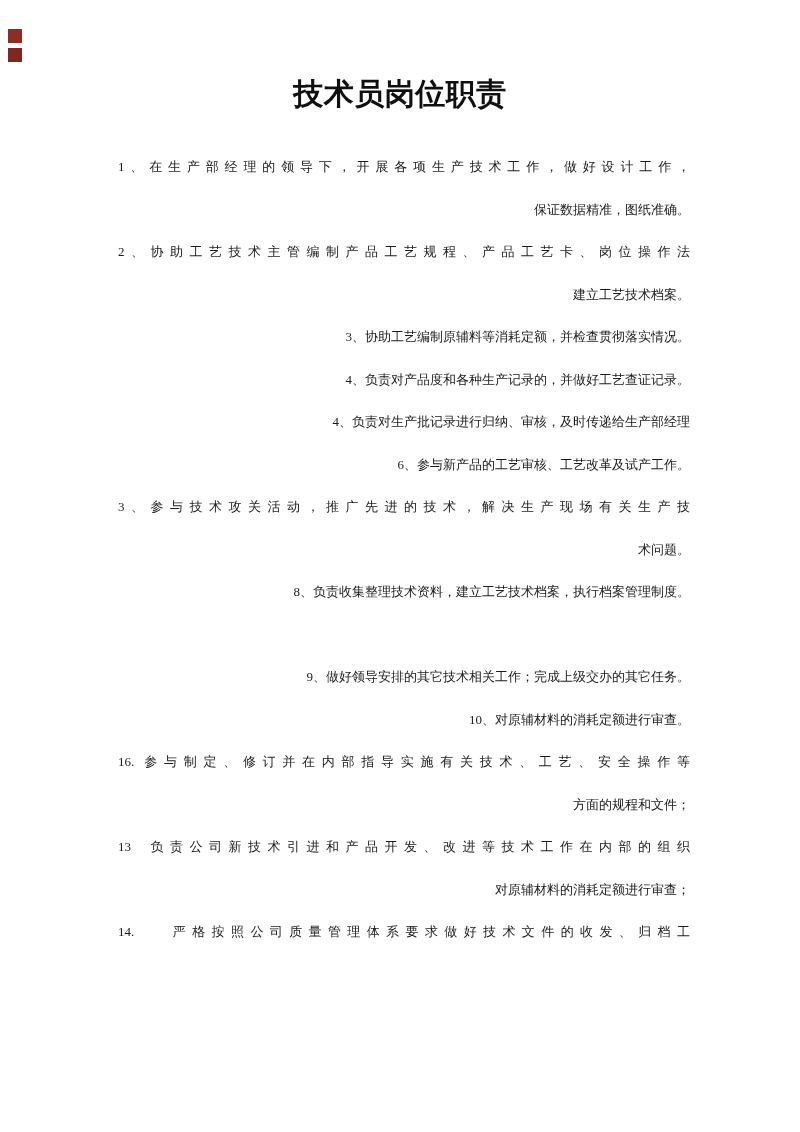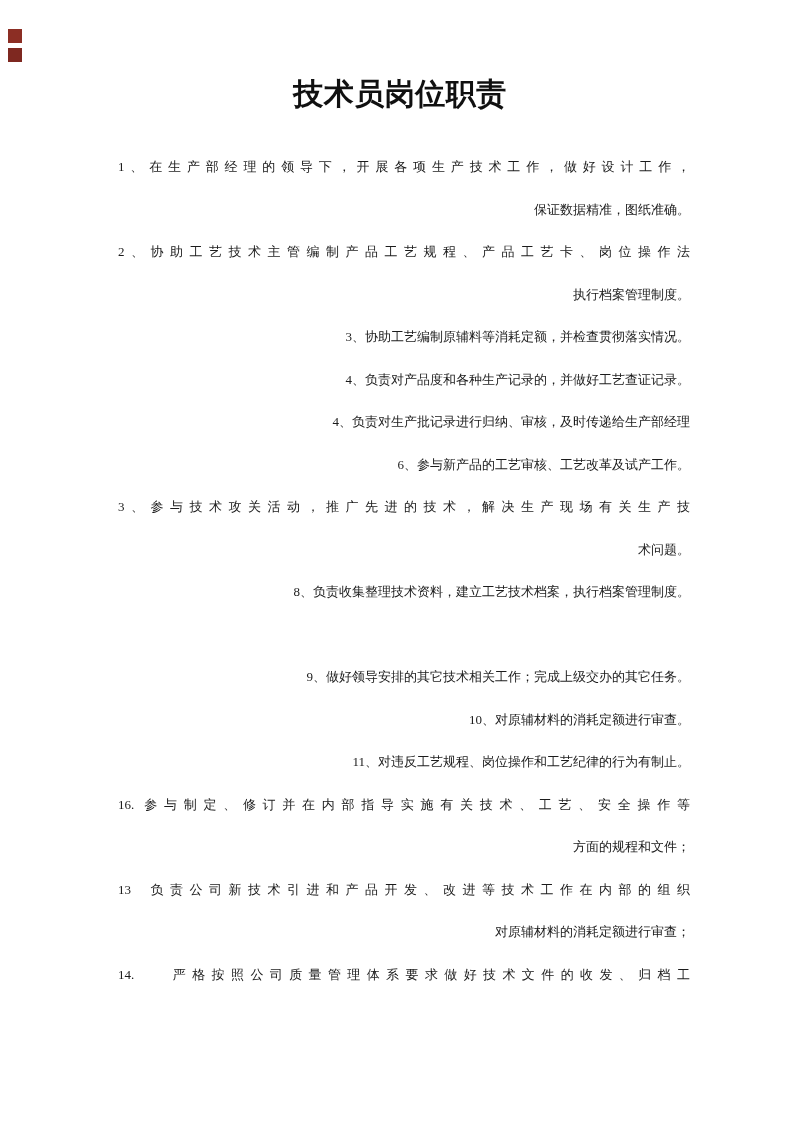--- a/index.html
+++ b/index.html
@@ -56,31 +56,30 @@
 <div class="page">
   <div class="stamp">
     <div class="sq" style="background: rgb(140, 46, 36);"></div>
     <div class="sq" style="background: rgb(126, 40, 32);"></div>
   </div>
   <h1 class="title">技术员岗位职责</h1>
   <div class="content" id="content">
       <div class="line fill">1、在生产部经理的领导下，开展各项生产技术工作，做好设计工作，</div>
       <div class="line">保证数据精准，图纸准确。</div>
       <div class="line fill">2、协助工艺技术主管编制产品工艺规程、产品工艺卡、岗位操作法</div>
-      <div class="line">执行档案管理制度。</div>
+      <div class="line">建立工艺技术档案。</div>
       <div class="line">3、协助工艺编制原辅料等消耗定额，并检查贯彻落实情况。</div>
       <div class="line">4、负责对产品度和各种生产记录的，并做好工艺查证记录。</div>
       <div class="line">4、负责对生产批记录进行归纳、审核，及时传递给生产部经理</div>
       <div class="line">6、参与新产品的工艺审核、工艺改革及试产工作。</div>
       <div class="line fill">3、参与技术攻关活动，推广先进的技术，解决生产现场有关生产技</div>
       <div class="line">术问题。</div>
       <div class="line">8、负责收集整理技术资料，建立工艺技术档案，执行档案管理制度。</div>
       <div class="line spacer"></div>
       <div class="line">9、做好领导安排的其它技术相关工作；完成上级交办的其它任务。</div>
       <div class="line">10、对原辅材料的消耗定额进行审查。</div>
-      <div class="line">11、对违反工艺规程、岗位操作和工艺纪律的行为有制止。</div>
       <div class="line fill">16. 参与制定、修订并在内部指导实施有关技术、工艺、安全操作等</div>
       <div class="line">方面的规程和文件；</div>
       <div class="line fill">13  负责公司新技术引进和产品开发、改进等技术工作在内部的组织</div>
       <div class="line">对原辅材料的消耗定额进行审查；</div>
       <div class="line fill">14.    严格按照公司质量管理体系要求做好技术文件的收发、归档工</div>
     </div>
 </div>
 
 </body></html>

